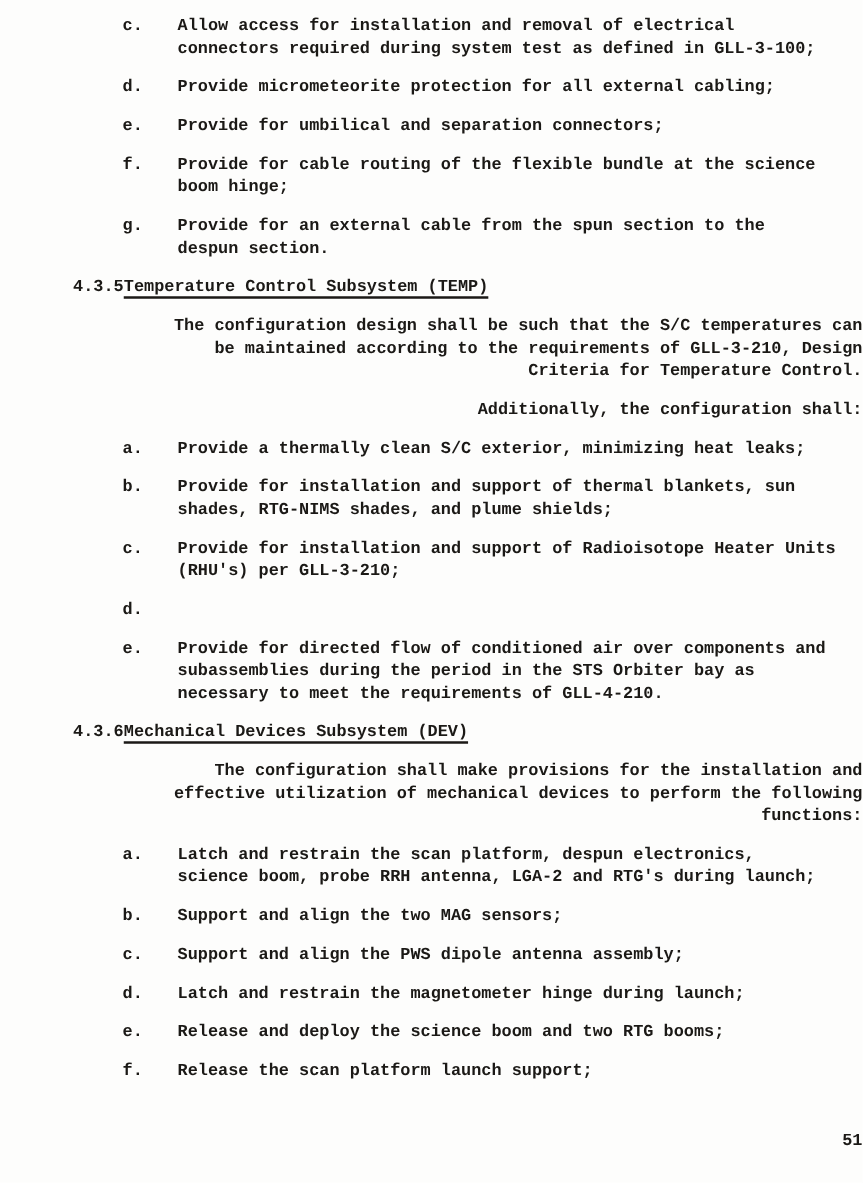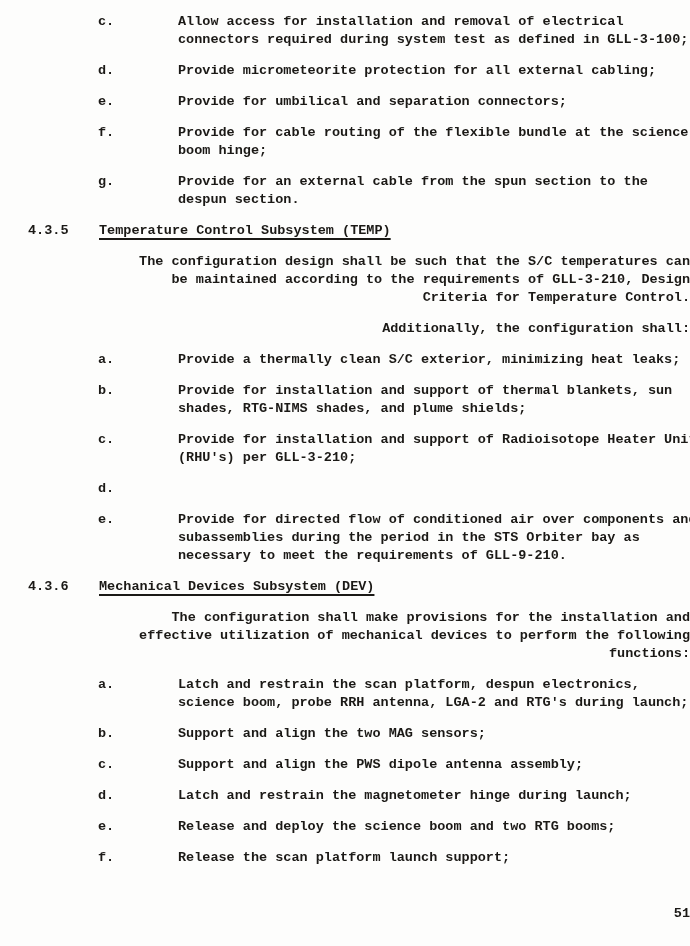--- a/index.html
+++ b/index.html
@@ -26,24 +26,24 @@
     top: 13px;
     left: 0;
     right: 0;
   }
   .block { margin-top: 13px; }
   .doc > .block:first-child { margin-top: 0; }
 
   
   .li { display: flex; padding-left: 98px; }
   .ltr { flex: 0 0 44px; width: 44px; }
-  .txt { white-space: pre; margin-left: 36px; }
+  .txt { white-space: pre; }
 
   
-  .heading { display: flex; padding-left: 28px; }
+  .heading { display: flex; padding-left: 28px; text-align: right; }
   .num { flex: 0 0 71px; width: 71px; }
   .title {
     text-decoration: underline;
     text-underline-offset: 4px;
     text-decoration-thickness: 1.5px;
   }
 
   
   .para { padding-left: 99px; white-space: pre; text-align: right; }
 
@@ -108,21 +108,21 @@
       <span class="txt">Provide for installation and support of Radioisotope Heater Units
 (RHU's) per GLL-3-210;</span>
     </div>
     <div class="li block">
       <span class="ltr">d.</span>
     </div>
     <div class="li block">
       <span class="ltr">e.</span>
       <span class="txt">Provide for directed flow of conditioned air over components and
 subassemblies during the period in the STS Orbiter bay as
-necessary to meet the requirements of GLL-9-210.</span>
+necessary to meet the requirements of GLL-4-210.</span>
     </div>
 
     <div class="heading block">
       <span class="num">4.3.6</span>
       <span class="title">Mechanical Devices Subsystem (DEV)</span>
     </div>
     <div class="para block">The configuration shall make provisions for the installation and
 effective utilization of mechanical devices to perform the following
 functions:</div>
 

